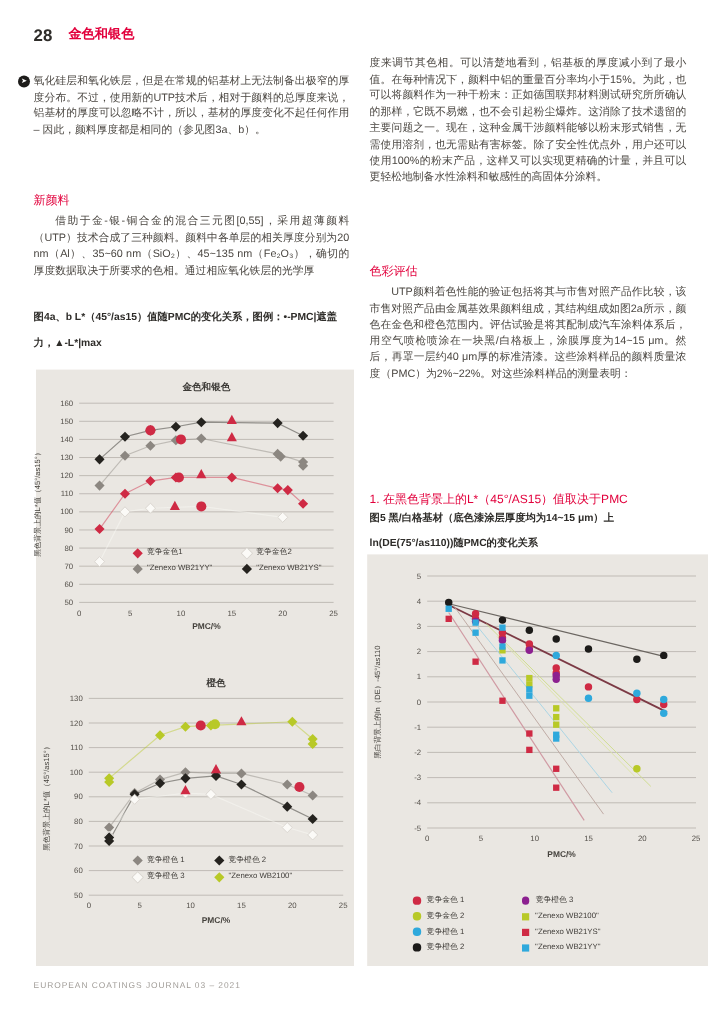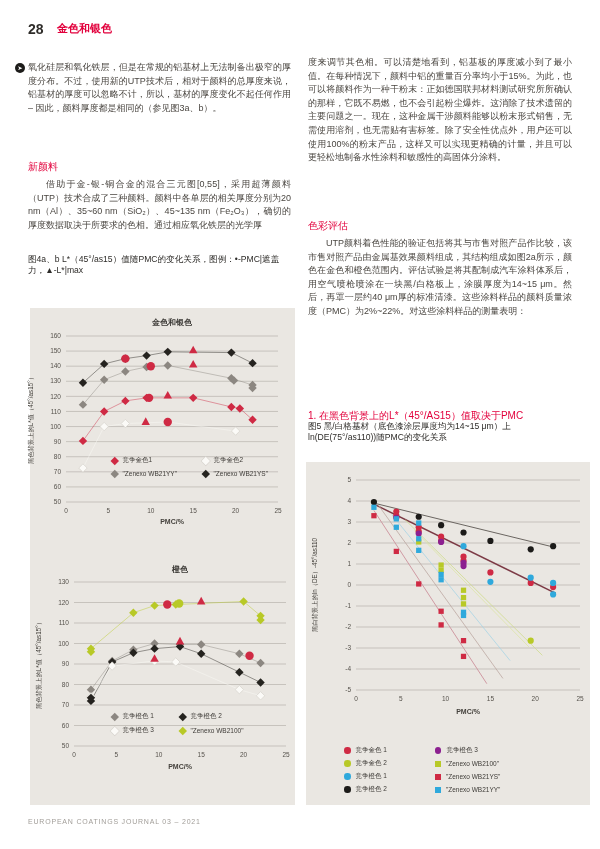--- a/index.html
+++ b/index.html
@@ -13,21 +13,21 @@
   .pagenum{font-size:14px;font-weight:bold;color:#2e2c29}
   .sectitle{font-size:11px;font-weight:bold;color:#e2003c}
   .bullet{
     width:10px;height:10px;border-radius:50%;background:#1d1c1a;
     display:flex;align-items:center;justify-content:center;
   }
   .bullet span{color:#fff;font-size:6px;line-height:1}
   .para{font-size:9px;line-height:13.6px;text-align:justify;color:#4a4641}
   .indent{text-indent:2em}
   .redhead{font-size:10px;font-weight:normal;color:#e2003c}
-  .caption{font-size:8.6px;line-height:11px;font-weight:normal;color:#2e2c29;white-space:pre-line}
+  .caption{font-size:8.6px;line-height:21px;font-weight:bold;color:#2e2c29;white-space:pre-line}
   .panel{background:#eae7e2}
   .footer{font-size:7px;letter-spacing:.8px;color:#a19d98}
   .legend{display:grid;grid-auto-flow:row;grid-template-columns:auto auto}
   .legend.two{column-gap:26px;row-gap:5px}
   .legend.colflow{grid-auto-flow:column;grid-template-rows:repeat(4,auto);column-gap:48px;row-gap:4px}
   .lg-item{display:flex;align-items:center;font-size:6.5px;color:#3f3c38;white-space:nowrap}
   .lgm{display:inline-block;margin-right:5px;flex:none}
   .lgm.diamond{width:5.5px;height:5.5px;transform:rotate(45deg)}
   .lgm.circle{width:6.5px;height:6.5px;border-radius:50%}
   .lgm.square{width:6px;height:6px}
@@ -223,21 +223,21 @@
     <div class="lg-item">
       <span class="lgm diamond" style="background: rgb(251, 250, 247); box-shadow: rgb(214, 210, 204) 0px 0px 0px 0.6px;"></span>
       <span>竞争橙色 3</span>
     </div>
     <div class="lg-item">
       <span class="lgm diamond" style="background: rgb(184, 201, 39);"></span>
       <span>"Zenexo WB2100"</span>
     </div>
   </div>
 
-<div class="abs para" style="left:308px;top:56px;width:264px">度来调节其色相。可以清楚地看到，铝基板的厚度减小到了最小值。在每种情况下，颜料中铝的重量百分率均小于15%。为此，也可以将颜料作为一种干粉末：正如德国联邦材料测试研究所所确认的那样，它既不易燃，也不会引起粉尘爆炸。这消除了技术遗留的主要问题之一。现在，这种金属干涉颜料能够以粉末形式销售，无需使用溶剂，也无需贴有害标签。除了安全性优点外，用户还可以使用100%的粉末产品，这样又可以实现更精确的计量，并且可以更轻松地制备水性涂料和敏感性的高固体分涂料。</div>
+<div class="abs para" style="left:308px;top:46px;width:264px">度来调节其色相。可以清楚地看到，铝基板的厚度减小到了最小值。在每种情况下，颜料中铝的重量百分率均小于15%。为此，也可以将颜料作为一种干粉末：正如德国联邦材料测试研究所所确认的那样，它既不易燃，也不会引起粉尘爆炸。这消除了技术遗留的主要问题之一。现在，这种金属干涉颜料能够以粉末形式销售，无需使用溶剂，也无需贴有害标签。除了安全性优点外，用户还可以使用100%的粉末产品，这样又可以实现更精确的计量，并且可以更轻松地制备水性涂料和敏感性的高固体分涂料。</div>
 <div class="abs redhead" style="left:308px;top:219px">色彩评估</div>
 <div class="abs para indent" style="left:308px;top:237px;width:264px">UTP颜料着色性能的验证包括将其与市售对照产品作比较，该市售对照产品由金属基效果颜料组成，其结构组成如图2a所示，颜色在金色和橙色范围内。评估试验是将其配制成汽车涂料体系后，用空气喷枪喷涂在一块黑/白格板上，涂膜厚度为14~15 μm。然后，再罩一层约40 μm厚的标准清漆。这些涂料样品的颜料质量浓度（PMC）为2%~22%。对这些涂料样品的测量表明：</div>
 <div class="abs redhead" style="left:308px;top:409px;width:282px">1. 在黑色背景上的L*（45°/AS15）值取决于PMC</div>
 <div class="abs caption" style="left:308px;top:421px;width:282px">图5 黑/白格基材（底色漆涂层厚度均为14~15 μm）上
 ln(DE(75°/as110))随PMC的变化关系</div>
 
 <div class="abs panel" style="left:306px;top:462px;width:284px;height:343px"></div>
 <div class="abs" style="left:306px;top:466px;width:284px;height:258px"><svg width="284" height="258">
       <line x1="50" x2="274" y1="224" y2="224" stroke="#b7b3ad" stroke-width="0.7"></line>
       <text x="45" y="226.2" text-anchor="end" font-size="6.5" fill="#56524c">-5</text>

